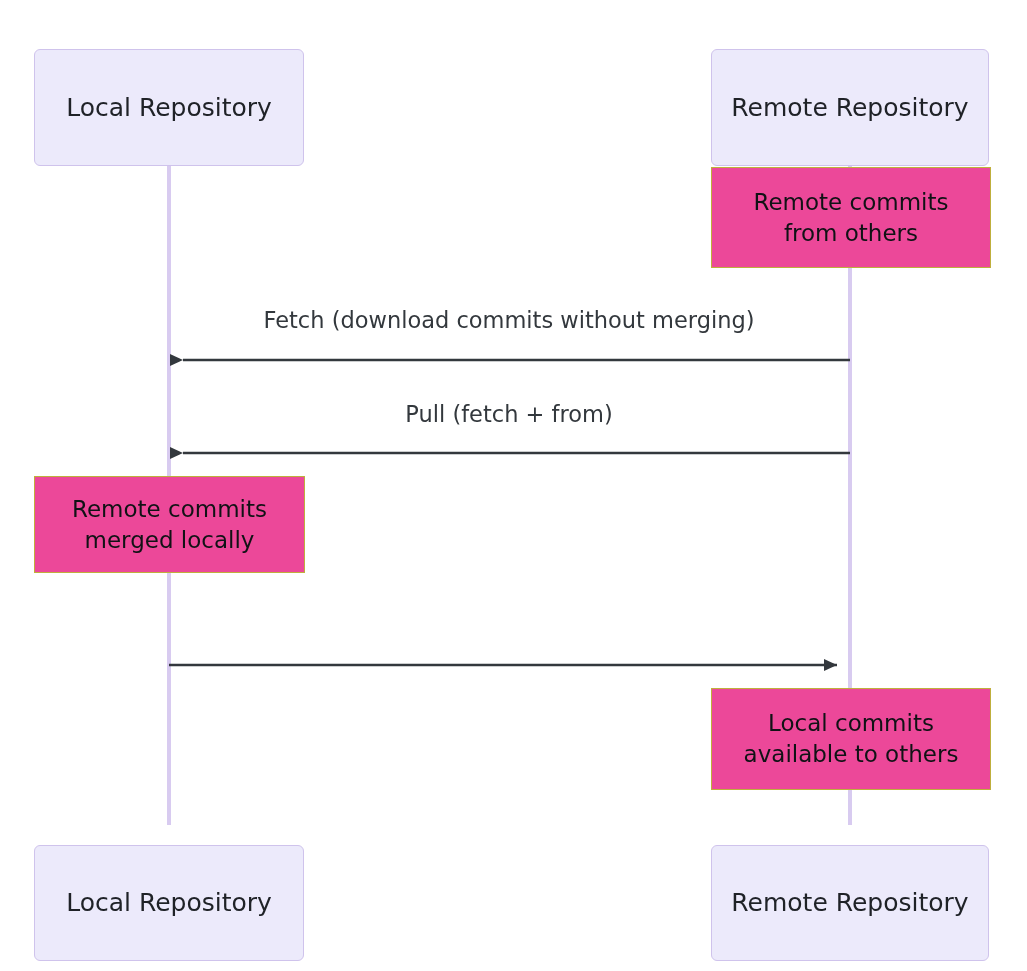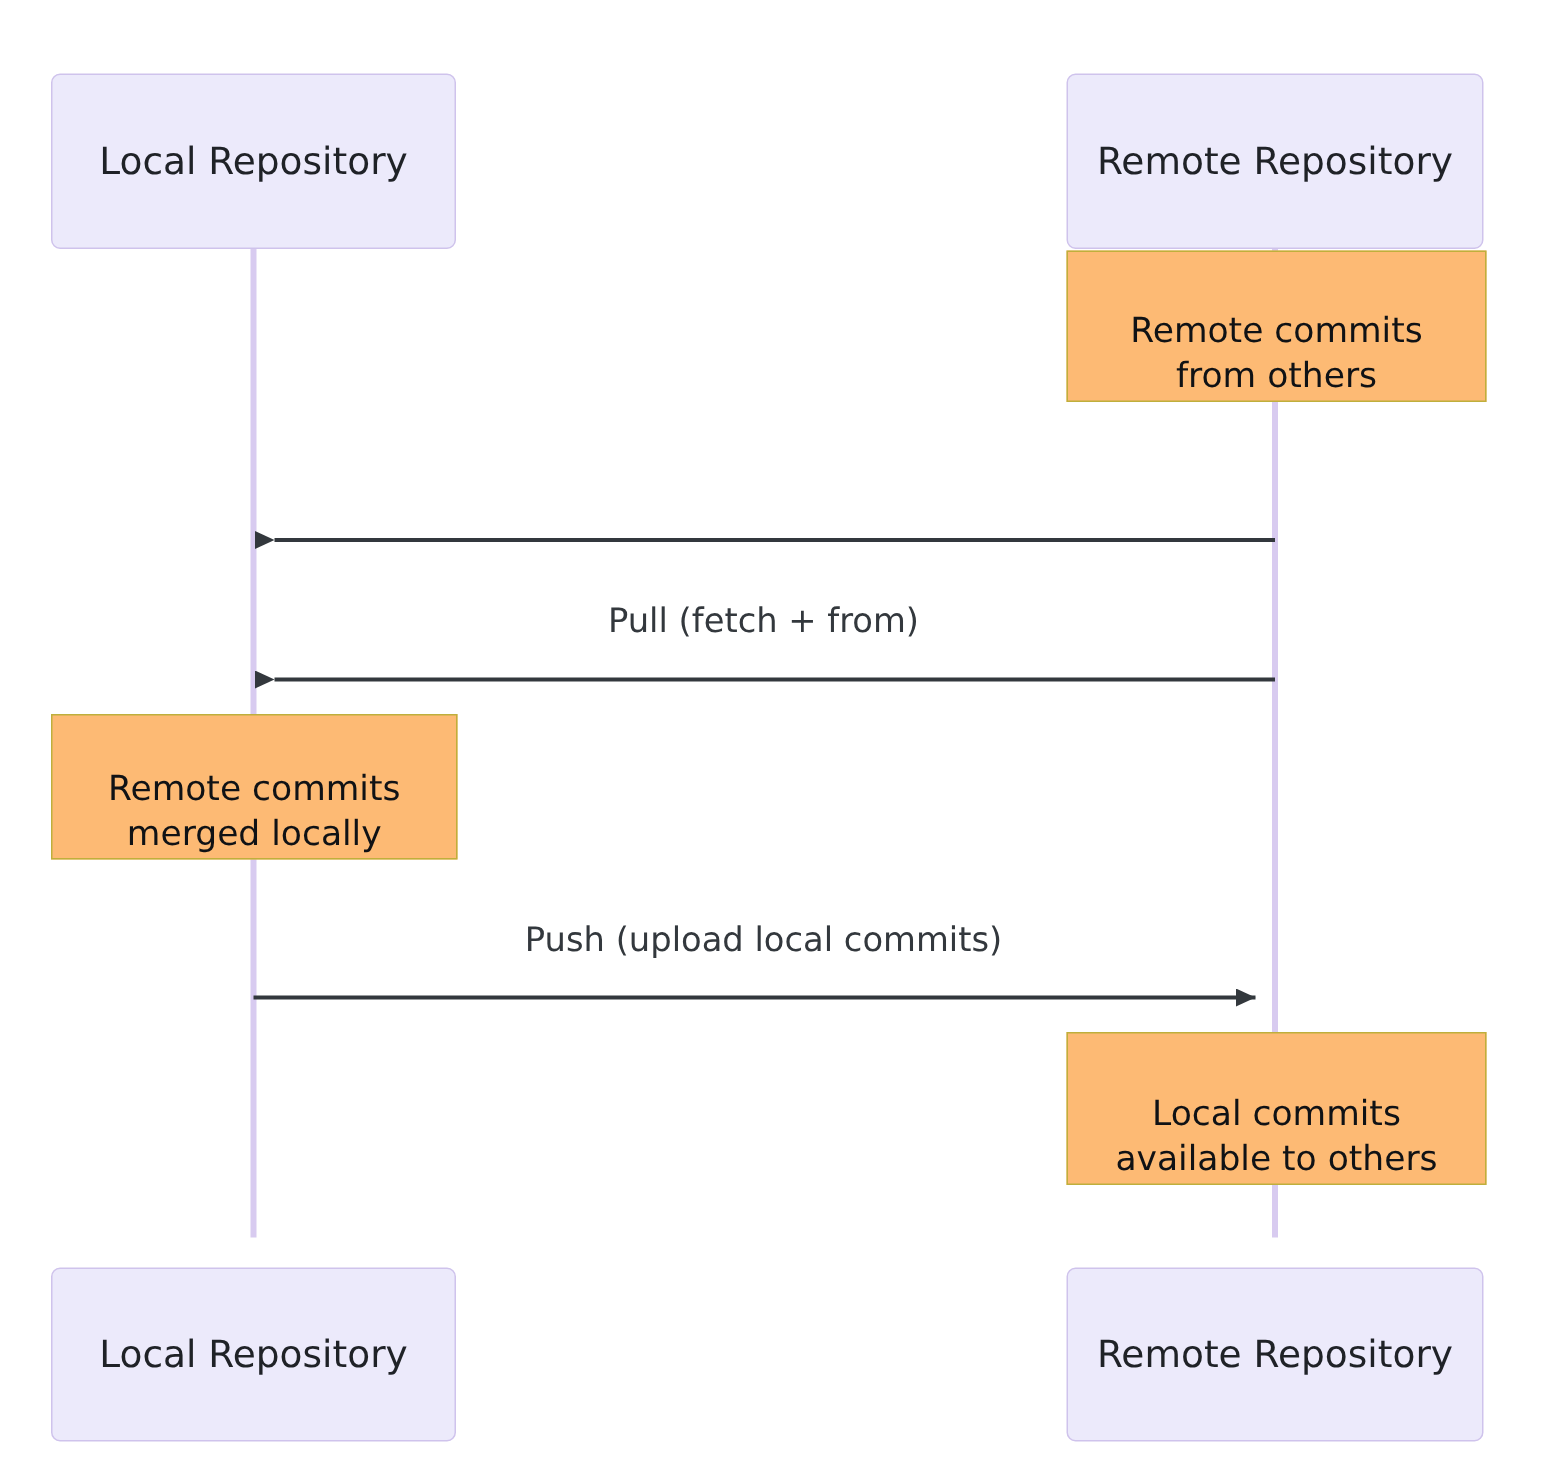--- a/index.html
+++ b/index.html
@@ -43,24 +43,24 @@
     font-size: 25px;
     color: #1f2227;
     line-height: 1.2;
     text-align: center;
     white-space: nowrap;
   }
   
   .note {
     position: absolute;
     box-sizing: border-box;
-    background: #fdba74;
+    background: #ec4899;
     border: 1.6px solid #BFAF3C;
     display: flex;
-    align-items: flex-end;
+    align-items: center;
     justify-content: center;
     text-align: center;
   }
   .note-label {
     font-family: "DejaVu Sans", sans-serif;
     font-size: 23px;
     color: #101215;
     line-height: 1.33;
     text-align: center;
     white-space: pre-line;
@@ -128,18 +128,18 @@
   <div class="note" style="left:34px; top:476px; width:271px; height:97px;">
     <span class="note-label">Remote commits
 merged locally</span>
   </div>
 
   <div class="note" style="left:711px; top:688px; width:280px; height:102px;">
     <span class="note-label">Local commits
 available to others</span>
   </div>
 
+  <div class="message-label" style="left:509px; top:307px;">Fetch (download commits without merging)</div>
 
   <div class="message-label" style="left:509px; top:401px;">Pull (fetch + from)</div>
 
-  <div class="message-label" style="left:509px; top:614px;">Push (upload local commits)</div>
 
 </div>
 
 </body></html>

